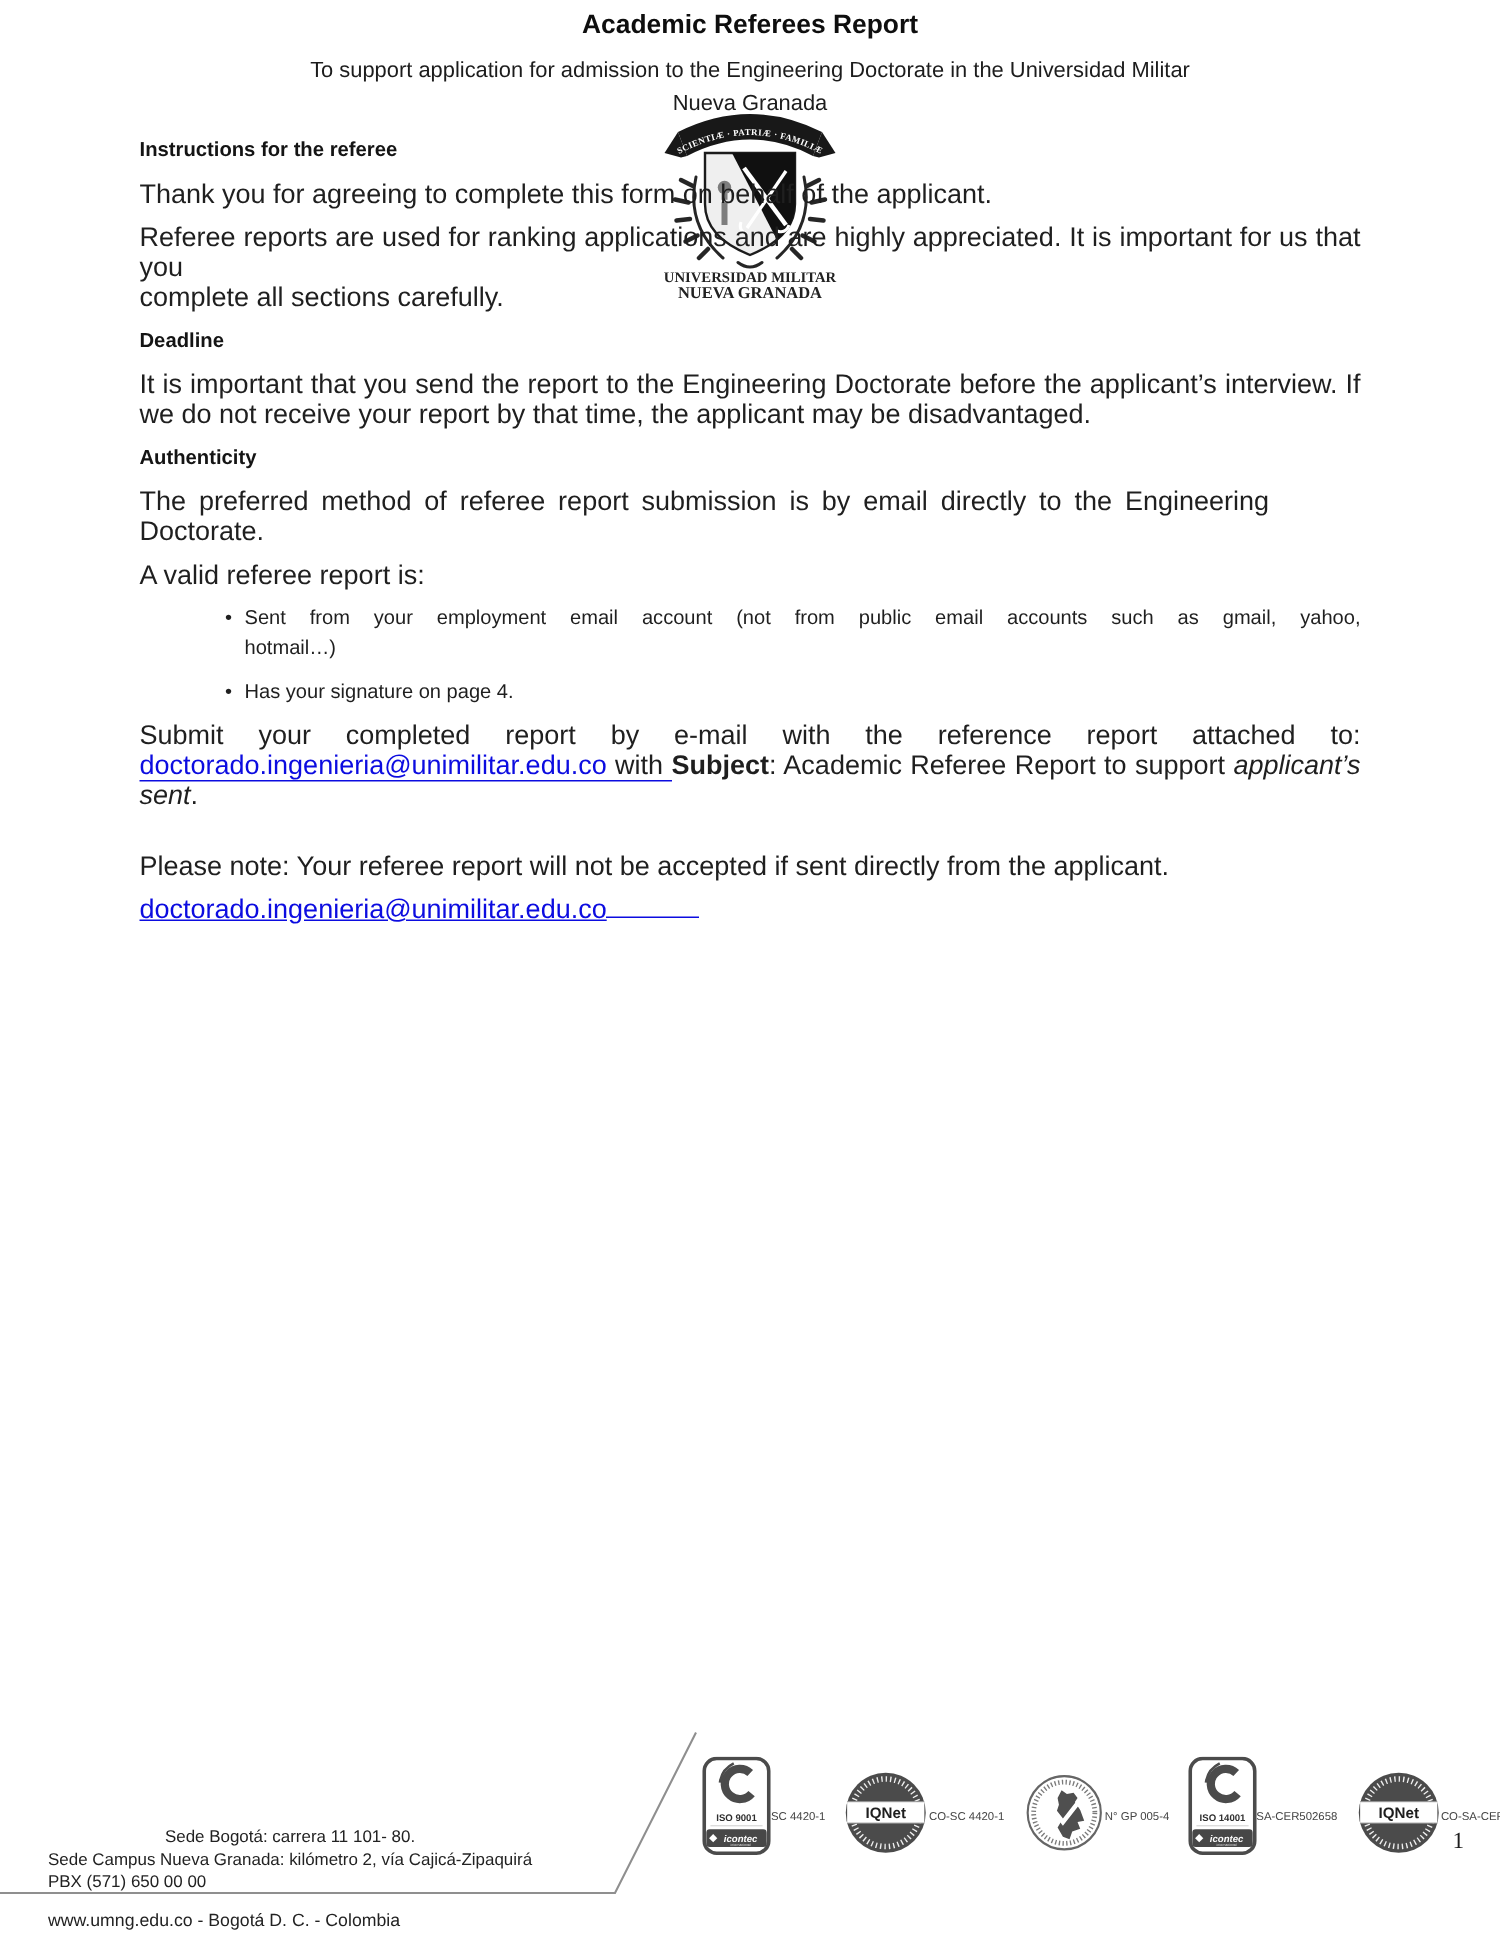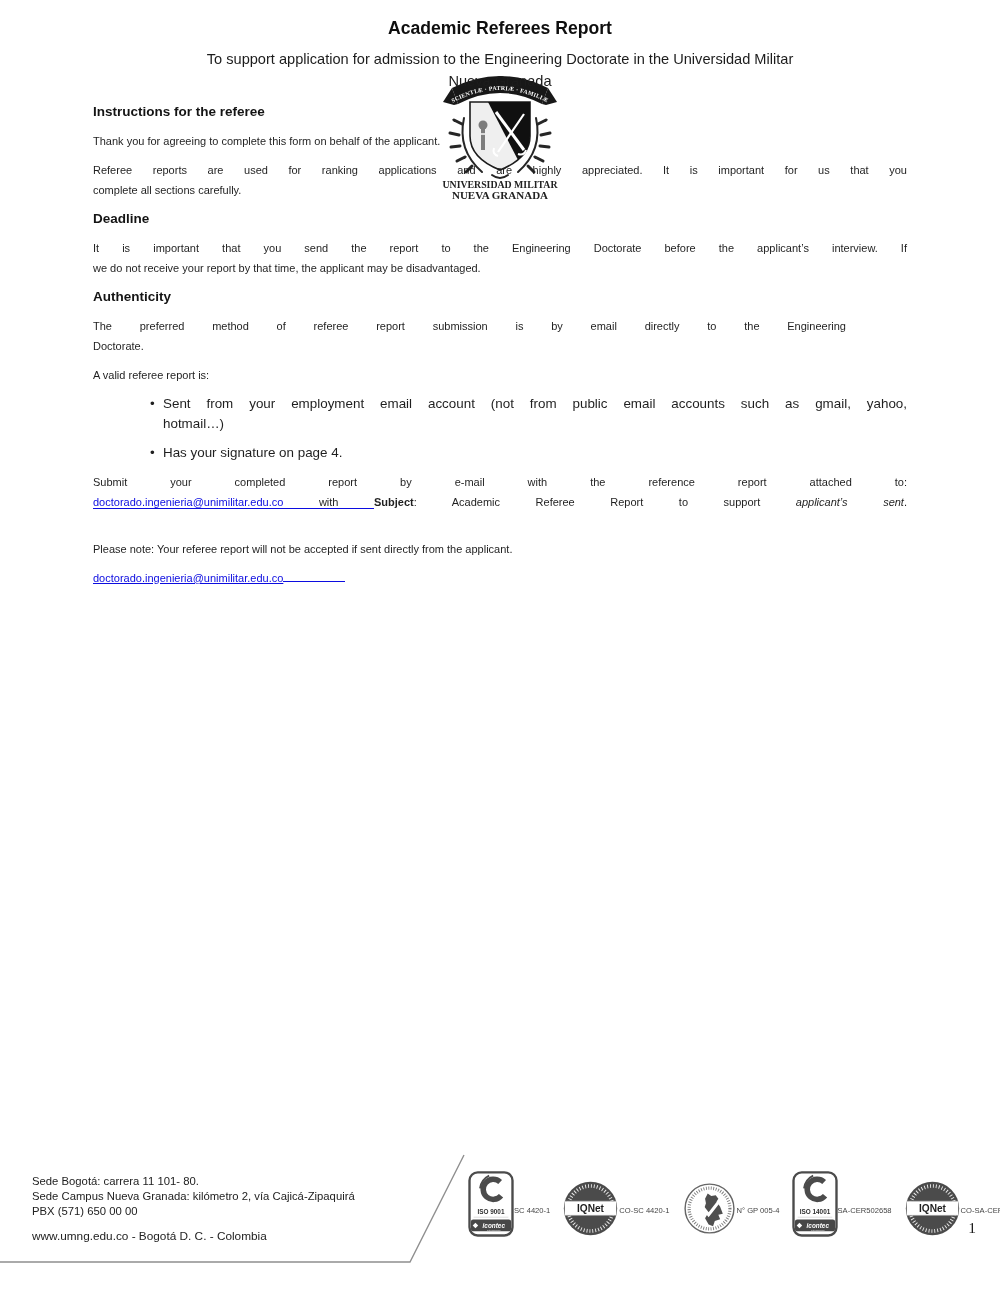--- a/index.html
+++ b/index.html
@@ -1,27 +1,27 @@
 <!DOCTYPE html>
 <html><head>
 <meta charset="utf-8">
 <style>
   html,body{margin:0;padding:0;background:#ffffff;}
   .page{position:relative;width:1000px;height:1294px;background:#fff;overflow:hidden;
         font-family:"Liberation Sans",sans-serif;color:#1f1f1f;}
-  .content{position:absolute;left:93px;top:12px;width:814px;}
+  .content{position:absolute;left:93px;top:0;width:814px;}
   
   .logo{display:block;margin:58px auto 0;width:124px;height:142px;}
   
   .title{font-size:17.6px;line-height:22px;font-weight:bold;text-align:center;color:#0e0e0e;margin:5px 0 0;}
   .subtitle{font-size:14.6px;line-height:21.5px;margin-top:10px;color:#1c1c1c;}
   .center-lines .jline{text-align:left;text-align-last:center !important;}
   
   .h2{font-size:13.5px;line-height:20px;font-weight:bold;color:#141414;margin:0 0 9px;}
-  .para{font-size:11px;line-height:20px;margin:5px 0 9px;}
+  .para{font-size:18px;line-height:20px;margin:5px 0 9px;}
   .jline{text-align:justify;text-align-last:justify;}
   .jline.last{text-align:left;text-align-last:auto;}
   .w-auth .jline{width:753px;}
   .w-contact{width:640px;}
   .gap-top{margin-top:27px;}
   .bullets{padding-left:57px;margin:0 0 0;}
   .bullet{display:flex;font-size:13.4px;line-height:20px;margin:0 0 9px;}
   .bullet-char{flex:none;width:13px;}
   .bullet-body{flex:1;min-width:0;}
   
@@ -141,21 +141,21 @@
       <div><a class="link">doctorado.ingenieria@unimilitar.edu.co</a><span class="trail"></span></div>
     </div>
   </div>
 
   <svg class="footer-rule" width="480" height="120" viewBox="0 0 480 120">
     <polyline points="0,112 410,112 464,5" fill="none" stroke="#8f8f8f" stroke-width="1.4"></polyline>
   </svg>
 
   <div class="footer-address">
     <div class="center-off">
-        <div class="jline" style="text-align: left; text-align-last: auto;">Sede Bogotá: carrera 11 101- 80.</div>
+        <div class="jline" style="text-align: center; text-align-last: auto; margin-top: 44px;">Sede Bogotá: carrera 11 101- 80.</div>
         <div class="jline" style="text-align: center; text-align-last: auto;">Sede Campus Nueva Granada: kilómetro 2, vía Cajicá-Zipaquirá</div>
         <div class="jline last" style="text-align: left; text-align-last: auto;">PBX (571) 650 00 00</div>
       </div>
     <div class="footer-website">www.umng.edu.co - Bogotá D. C. - Colombia</div>
   </div>
 
   <div class="badges-row">
       <div class="badge icontec">
         <svg width="46" height="75" viewBox="0 0 50 82">
     <rect x="1.5" y="1.5" width="47" height="69" rx="9" fill="#fff" stroke="#4b4b4b" stroke-width="2.6"></rect>

